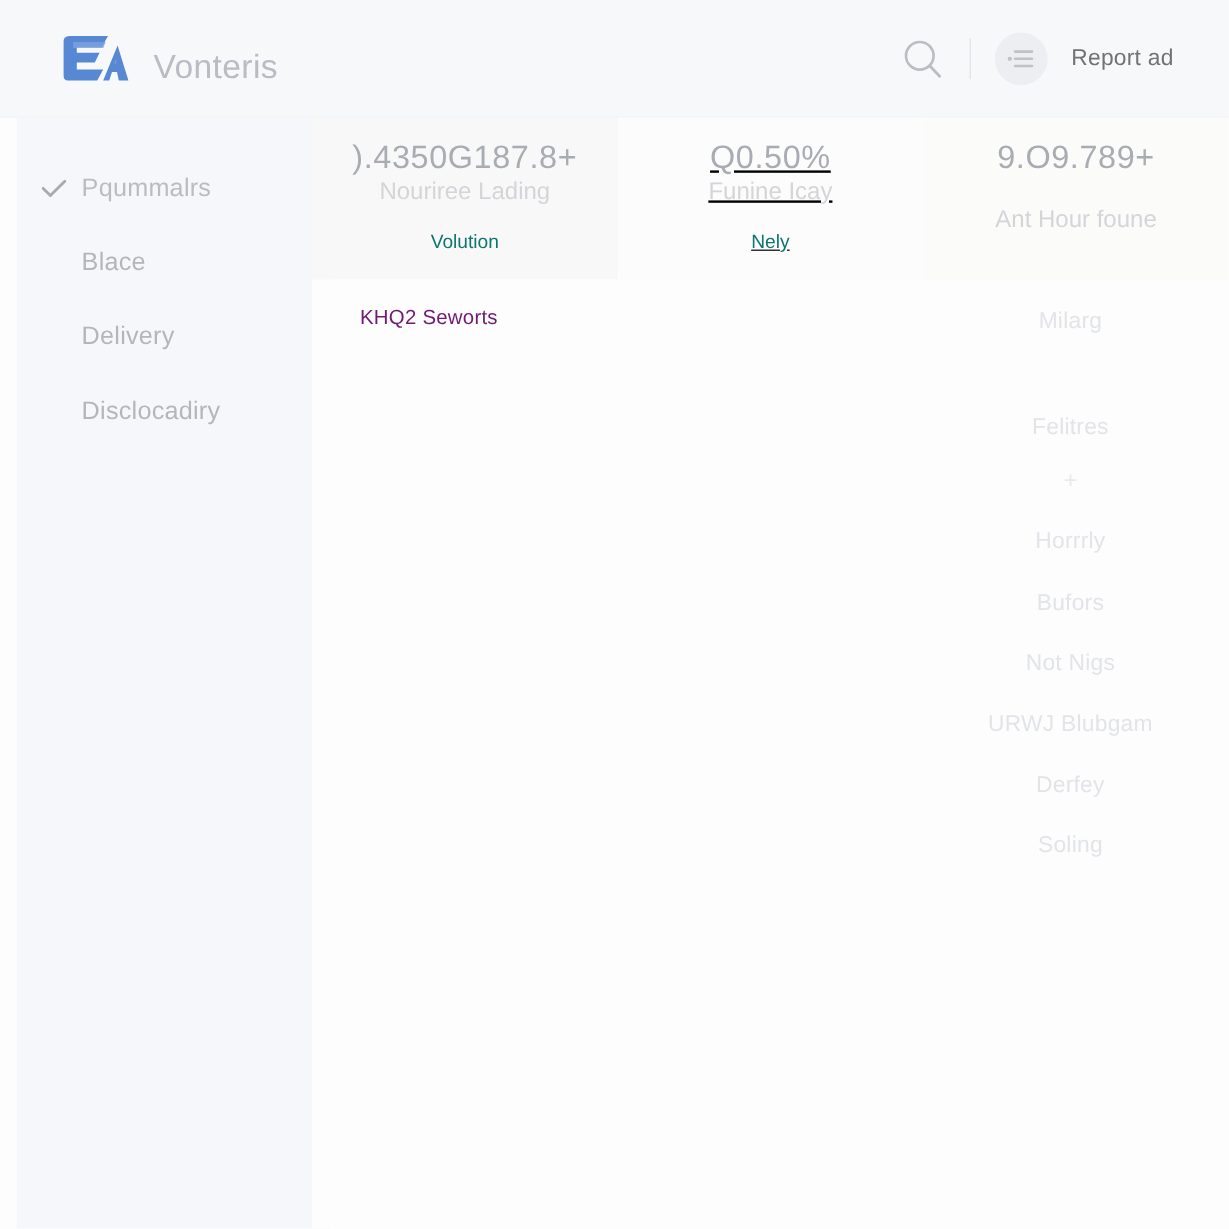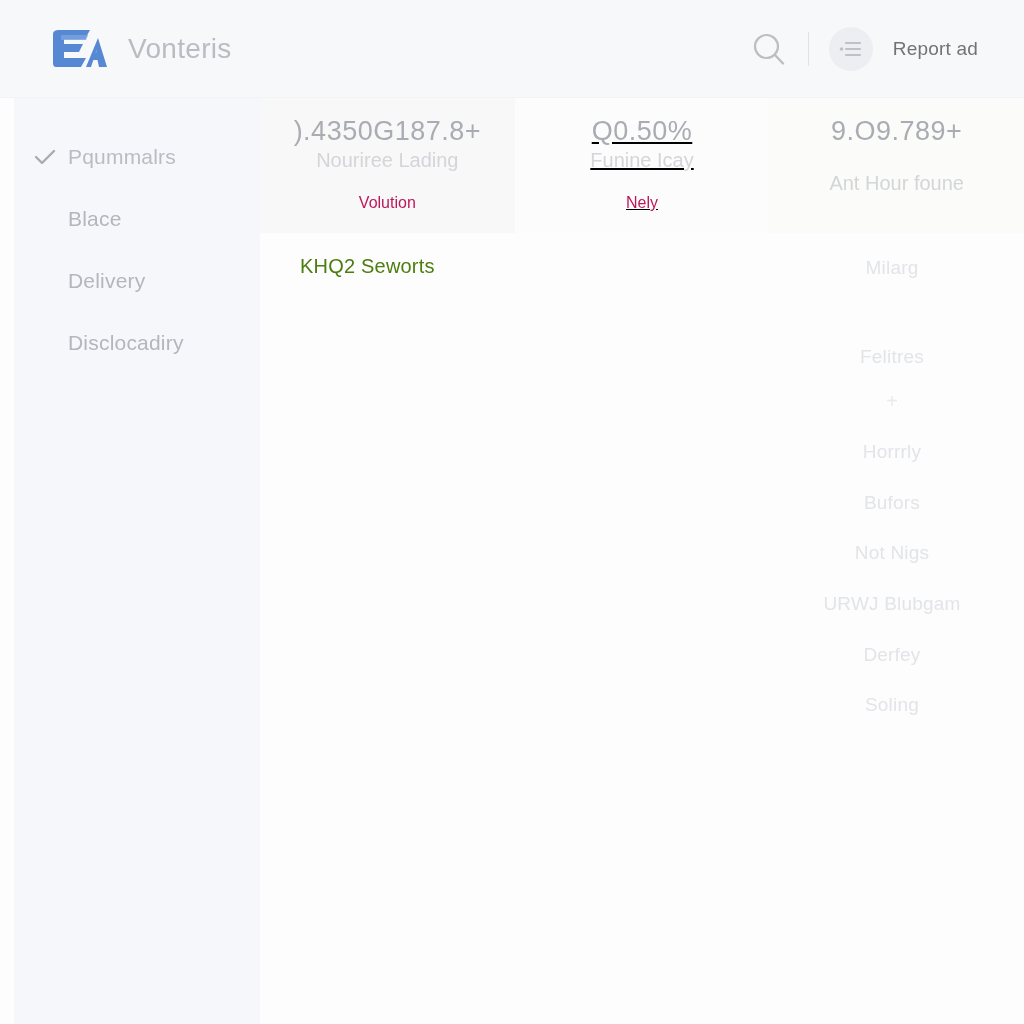--- a/index.html
+++ b/index.html
@@ -18,21 +18,21 @@
 
   
   .header {
     position:absolute; left:0; top:0;
     width:1024px; height:98px;
     background:#f7f8fa;
     display:flex; align-items:center;
     border-bottom:1px solid #f1f3f6;
   }
   .brand {
-    display:flex; align-items:center;
+    display:flex; align-items:flex-end;
     margin-left:50px;
     gap:18px;
   }
   .logo-mark {
     width:60px; height:46px;
     display:block;
     opacity:.92;
   }
   .brand-name {
     font-size:28px;
@@ -125,35 +125,35 @@
     white-space:nowrap;
   }
   .stat-sub {
     font-size:20px;
     color:#d3d5d9;
     margin-top:2px;
     white-space:nowrap;
   }
   .stat-tag {
     font-size:16px;
-    color:#be185d;
+    color:#0f766e;
     margin-top:22px;
     white-space:nowrap;
   }
 
   
   .main {
     position:absolute; left:260px; top:233px;
     width:764px; height:791px;
     background:#fdfdfe;
   }
   .content-heading {
     position:absolute; left:40px; top:22px;
-    font-size:20px;
-    color:#4d7c0f;
+    font-size:17px;
+    color:#701a75;
     letter-spacing:.2px;
   }
 
   
   .ghost-col {
     position:absolute; right:0; top:0;
     width:264px; height:791px;
   }
   .ghost-item {
     position:absolute;

